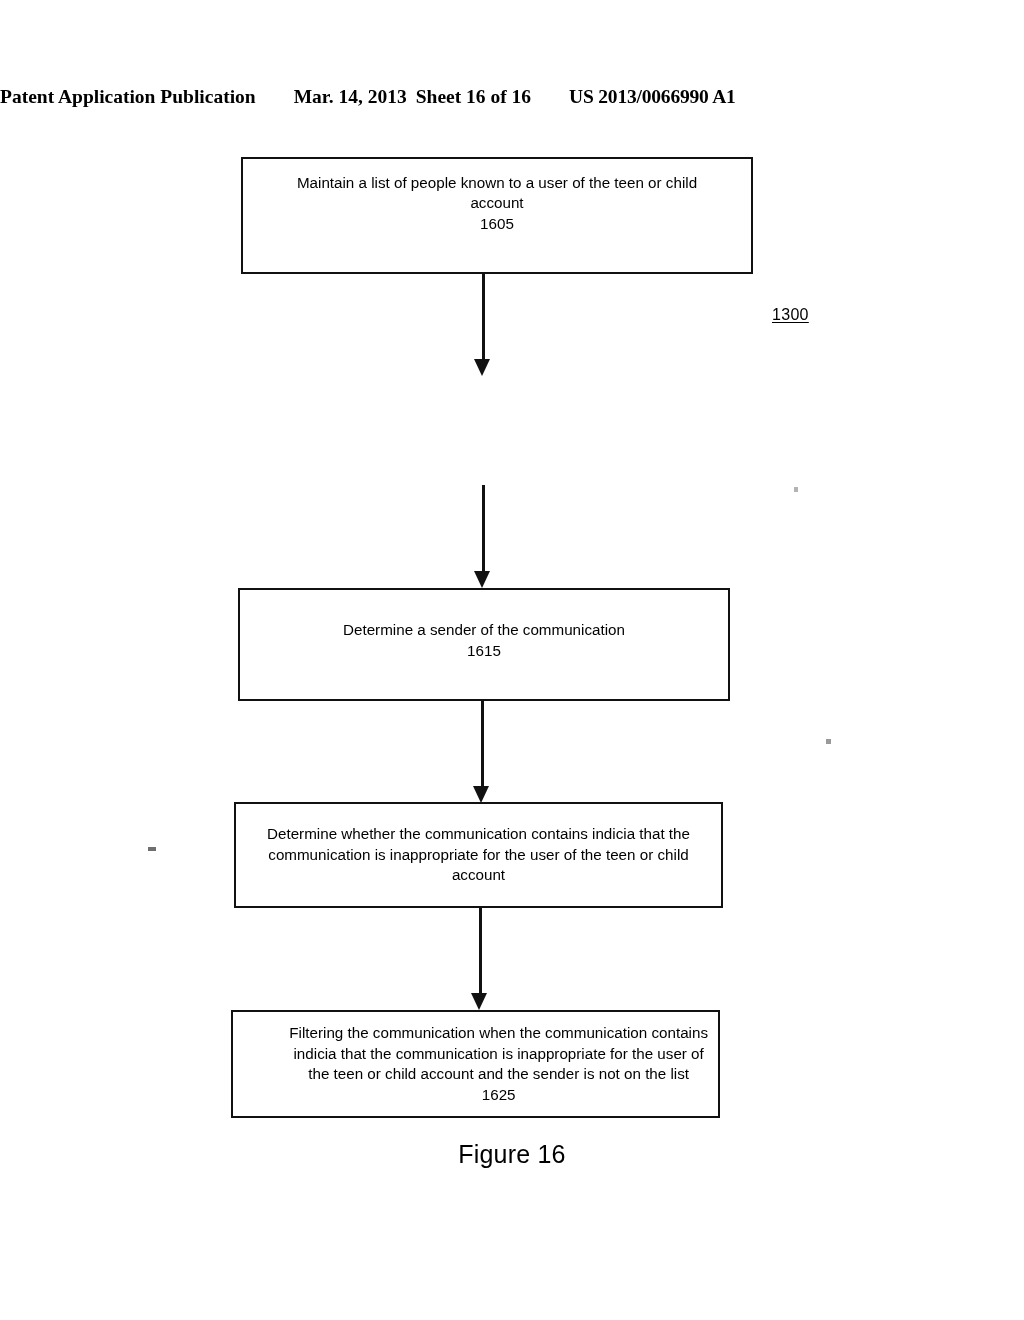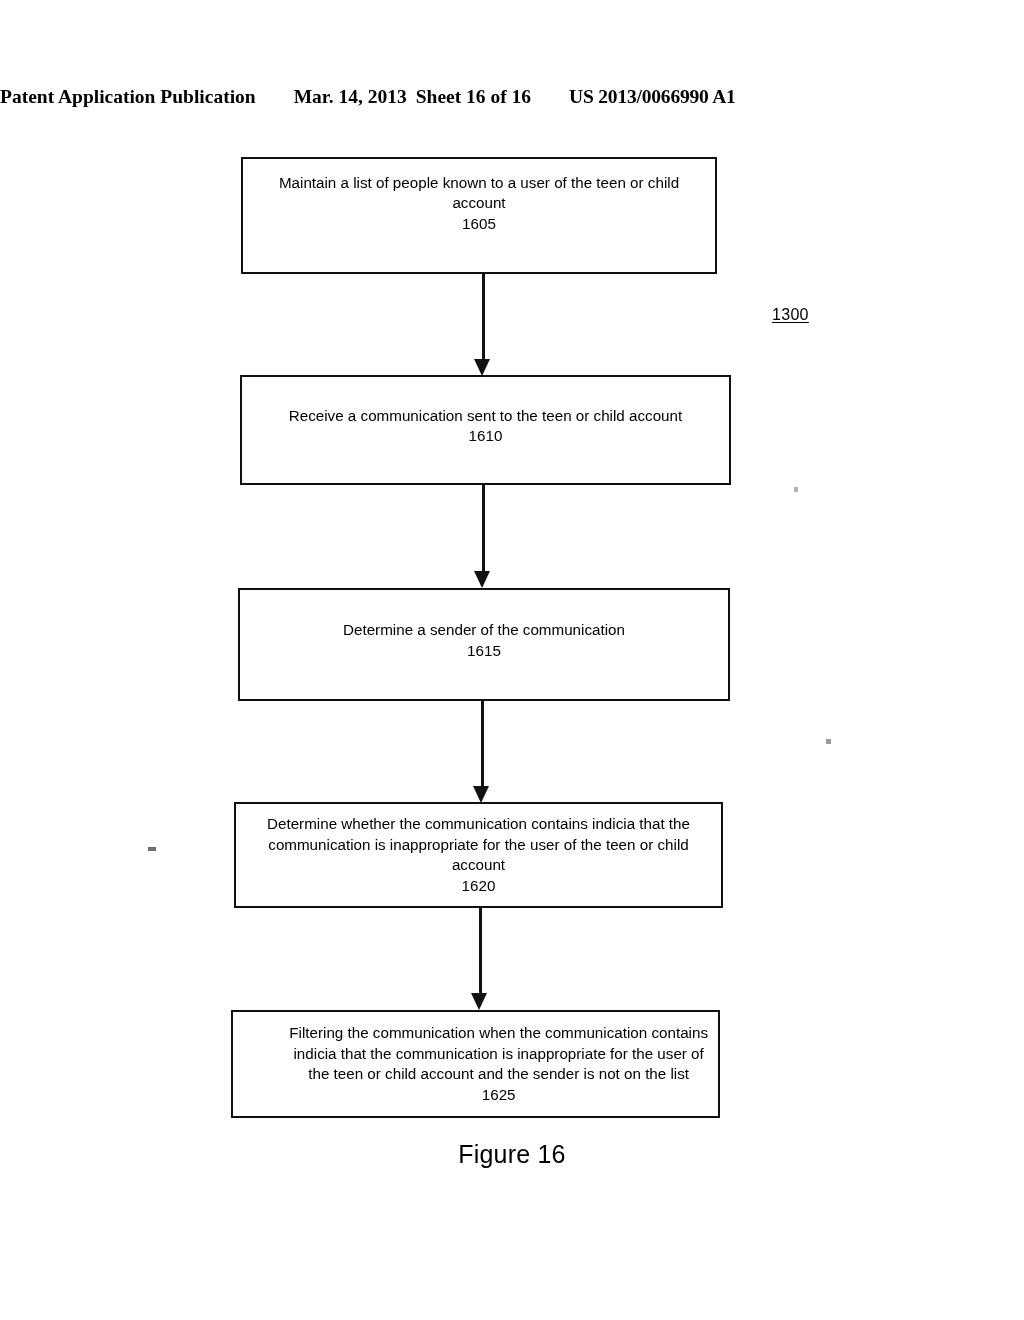--- a/index.html
+++ b/index.html
@@ -72,21 +72,21 @@
     display: block;
     white-space: pre-line;
   }
   .node .node-ref {
     display: block;
     text-underline-offset: 1.5px;
     margin-top: 0px;
   }
 
   
-  #node-1605 { left: 241px; top: 157px;  width: 476px; height: 117px; }
+  #node-1605 { left: 241px; top: 157px;  width: 512px; height: 117px; }
   #node-1605 .node-inner { transform: translateY(-12px); }
 
   #node-1610 { left: 240px; top: 375px;  width: 491px; height: 110px; }
   #node-1610 .node-inner { transform: translateY(-4px); }
 
   #node-1615 { left: 238px; top: 588px;  width: 492px; height: 113px; }
   #node-1615 .node-inner { transform: translateY(-4px); }
 
   #node-1620 { left: 234px; top: 802px;  width: 489px; height: 106px; }
   #node-1620 .node-inner { transform: translateY(0px); }
@@ -168,46 +168,39 @@
     <div class="node-inner">
       <span class="node-text">Maintain a list of people known to a user of the teen or child
 account</span>
       <span class="node-ref">1605</span>
     </div>
   </div>
 
   <div class="connector" id="conn-1"></div>
   <div class="arrowhead" id="arrow-1"></div>
 
-  <div class="node" id="node-1610">
-    <div class="node-inner">
-      <span class="node-text">Receive a communication sent to the teen or child account</span>
-      <span class="node-ref">1610</span>
-    </div>
-  </div>
 
   <div class="connector" id="conn-2"></div>
   <div class="arrowhead" id="arrow-2"></div>
 
   <div class="node" id="node-1615">
     <div class="node-inner">
       <span class="node-text">Determine a sender of the communication</span>
       <span class="node-ref">1615</span>
     </div>
   </div>
 
   <div class="connector" id="conn-3"></div>
   <div class="arrowhead" id="arrow-3"></div>
 
   <div class="node" id="node-1620">
     <div class="node-inner">
       <span class="node-text">Determine whether the communication contains indicia that the
 communication is inappropriate for the user of the teen or child
 account</span>
-      <span class="node-ref">1620</span>
     </div>
   </div>
 
   <div class="connector" id="conn-4"></div>
   <div class="arrowhead" id="arrow-4"></div>
 
   <div class="node" id="node-1625">
     <div class="node-inner">
       <span class="node-text">Filtering the communication when the communication contains
 indicia that the communication is inappropriate for the user of

